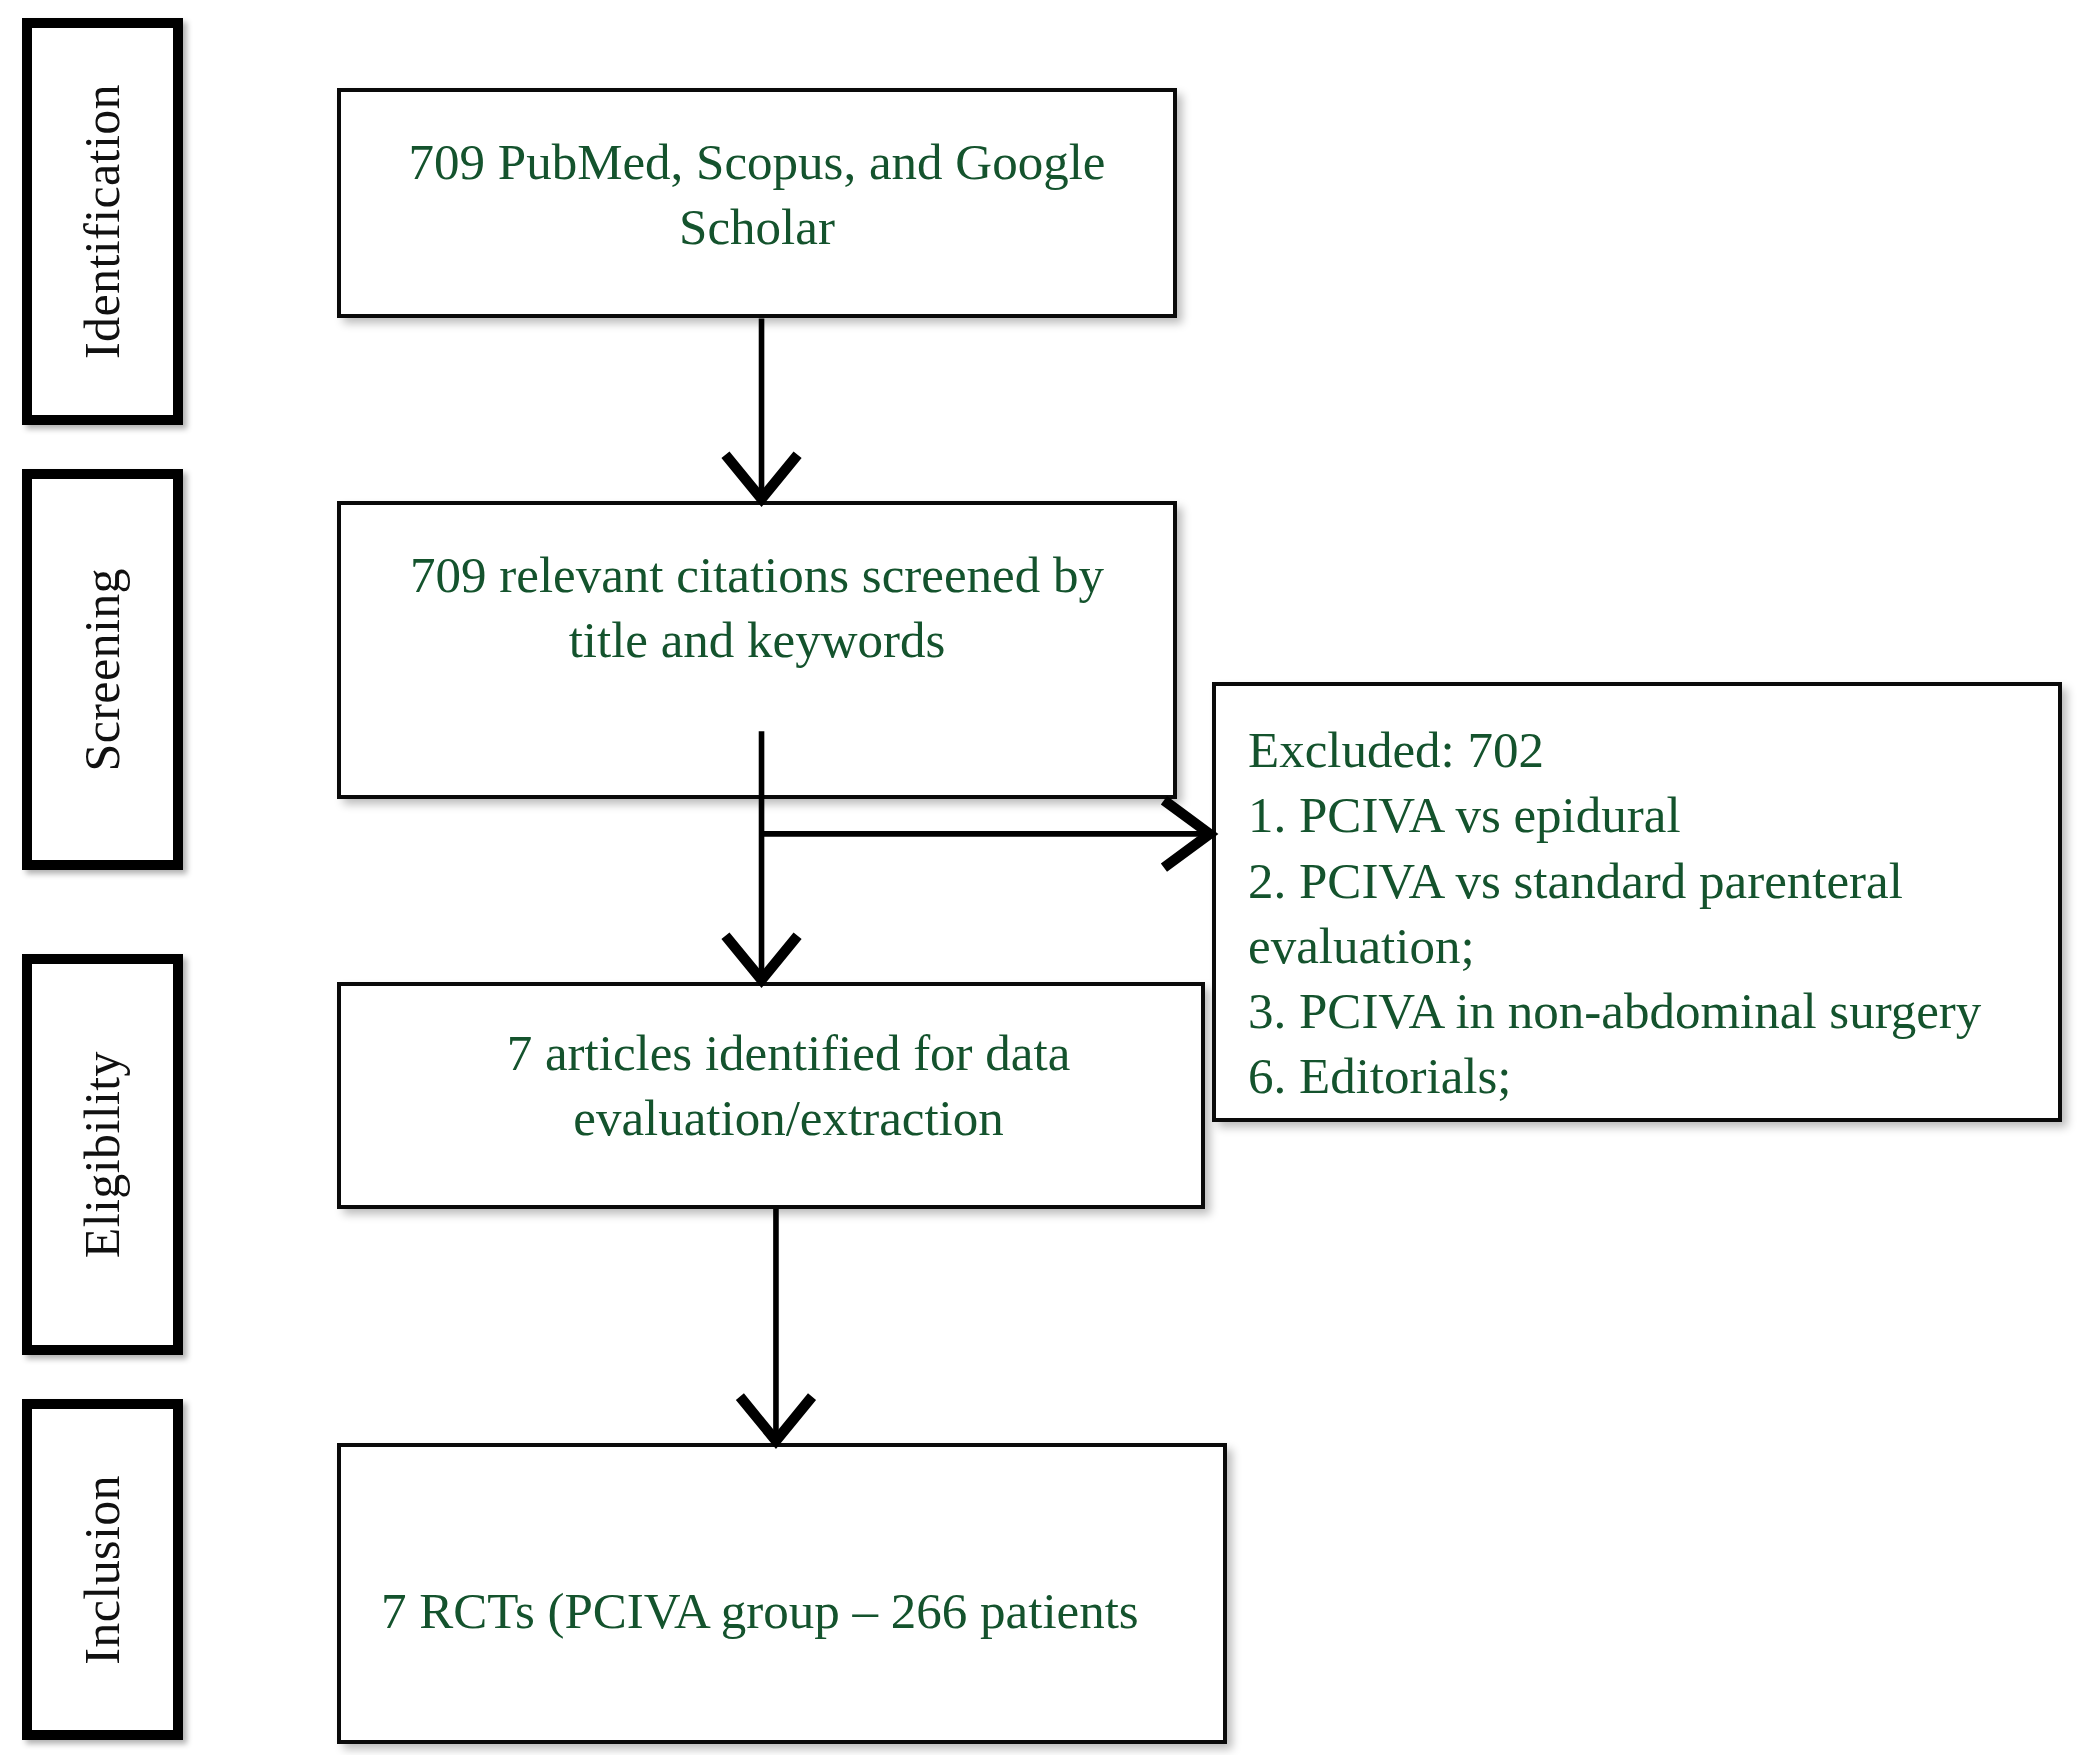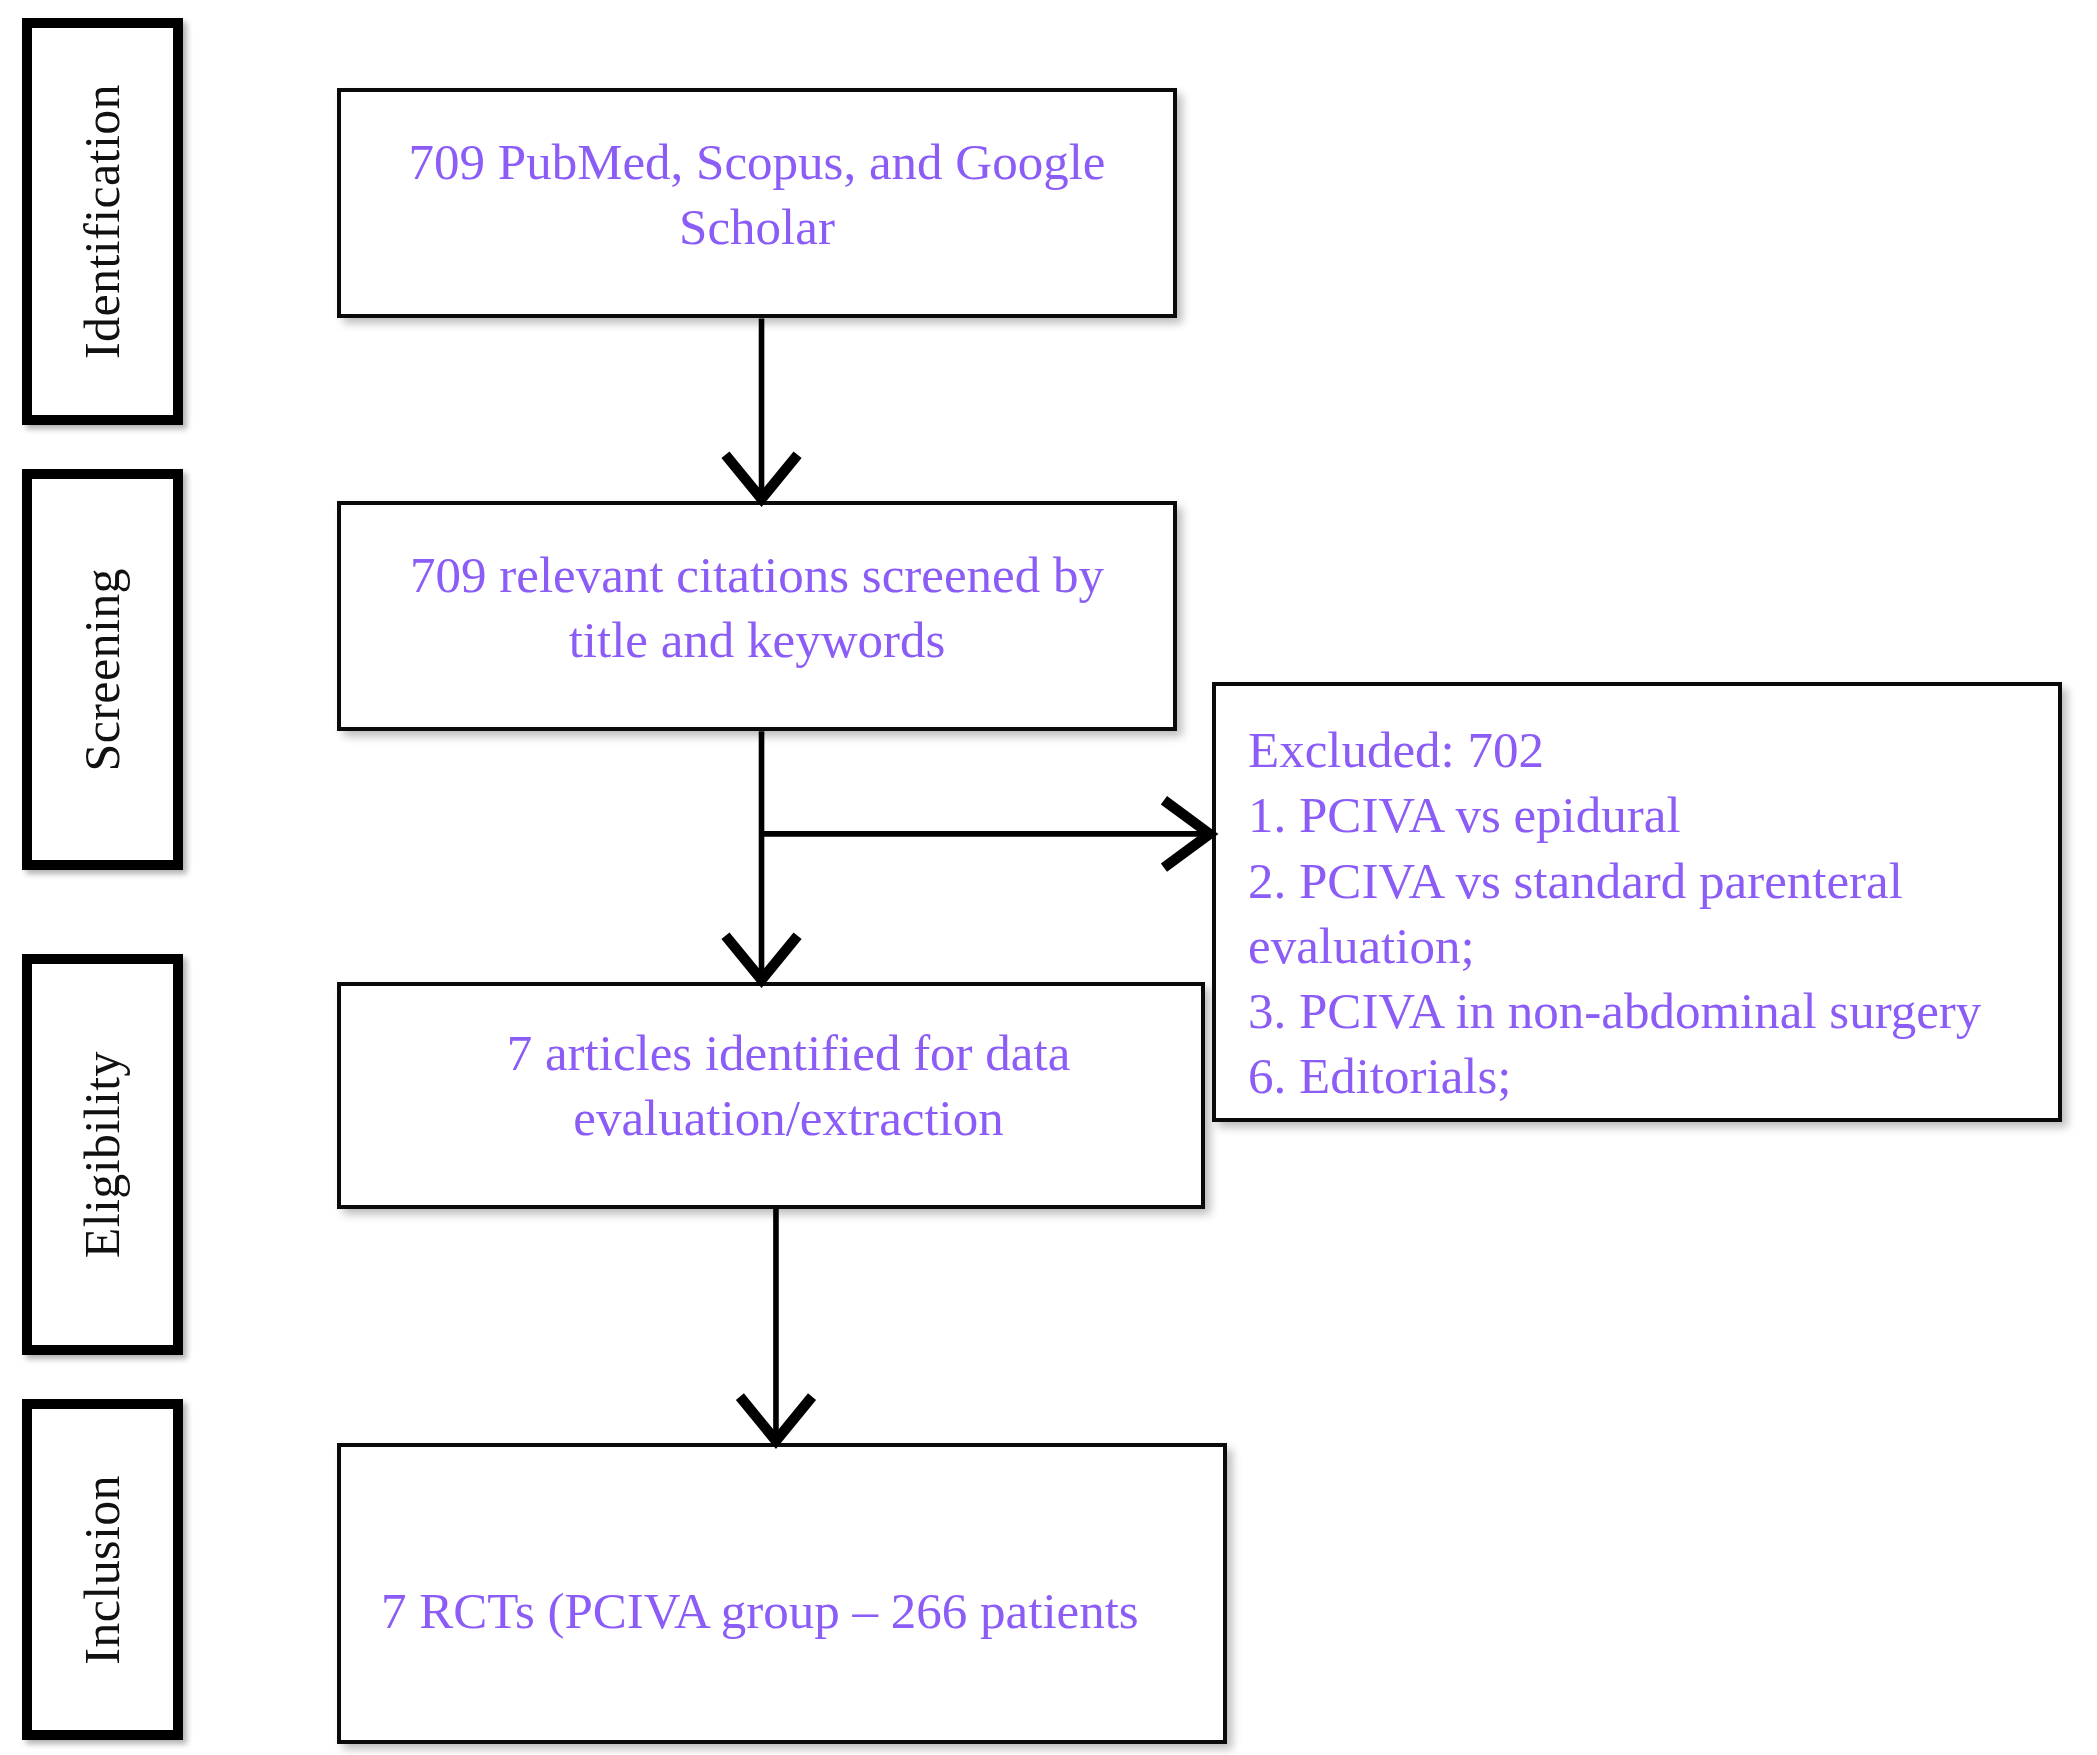--- a/index.html
+++ b/index.html
@@ -44,21 +44,21 @@
     box-sizing:border-box;
     background:#ffffff;
     border:4px solid #0a0a0a;
     box-shadow:5.6px 6.4px 8.8px rgba(0,0,0,0.27);
   }
   .flow-text{
     position:absolute;
     left:0; right:0;
     font-size:51px;
     line-height:1.28;
-    color:#8b5cf6;
+    color:#14532d;
   }
   .center-text{ text-align:center; }
   .left-text{ text-align:left; }
 
   
   #connectors{
     position:absolute;
     left:0; top:0;
     width:2097px;
     height:1756px;
@@ -88,21 +88,21 @@
     <span class="stage-label">Inclusion</span>
   </div>
 
   <div class="flow-box" style="left:337px; top:88px; width:840px; height:230px;">
     <div class="flow-text center-text" style="top:38px;">
       <div>709 PubMed, Scopus, and Google</div>
       <div>Scholar</div>
     </div>
   </div>
 
-  <div class="flow-box" style="left:337px; top:501px; width:840px; height:230px;">
+  <div class="flow-box" style="left:337px; top:501px; width:840px; height:298px;">
     <div class="flow-text center-text" style="top:38px;">
       <div>709 relevant citations screened by</div>
       <div>title and keywords</div>
     </div>
   </div>
 
   <div class="flow-box" style="left:337px; top:982px; width:868px; height:227px;">
     <div class="flow-text center-text" style="top:35px;margin-left:35px;">
       <div>7 articles identified for data</div>
       <div>evaluation/extraction</div>

